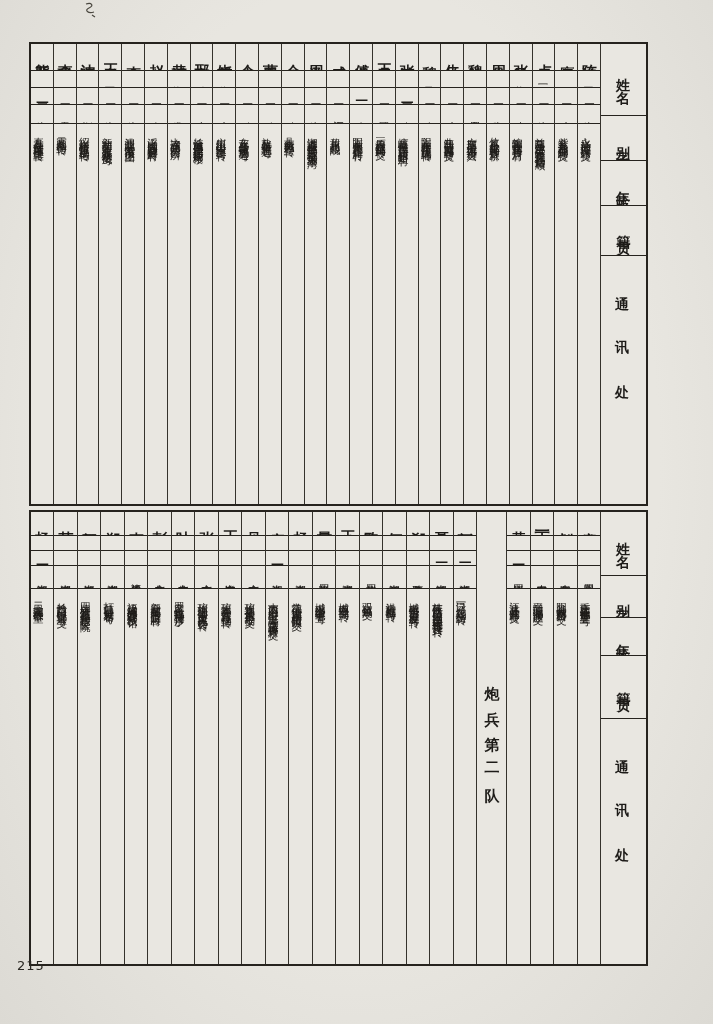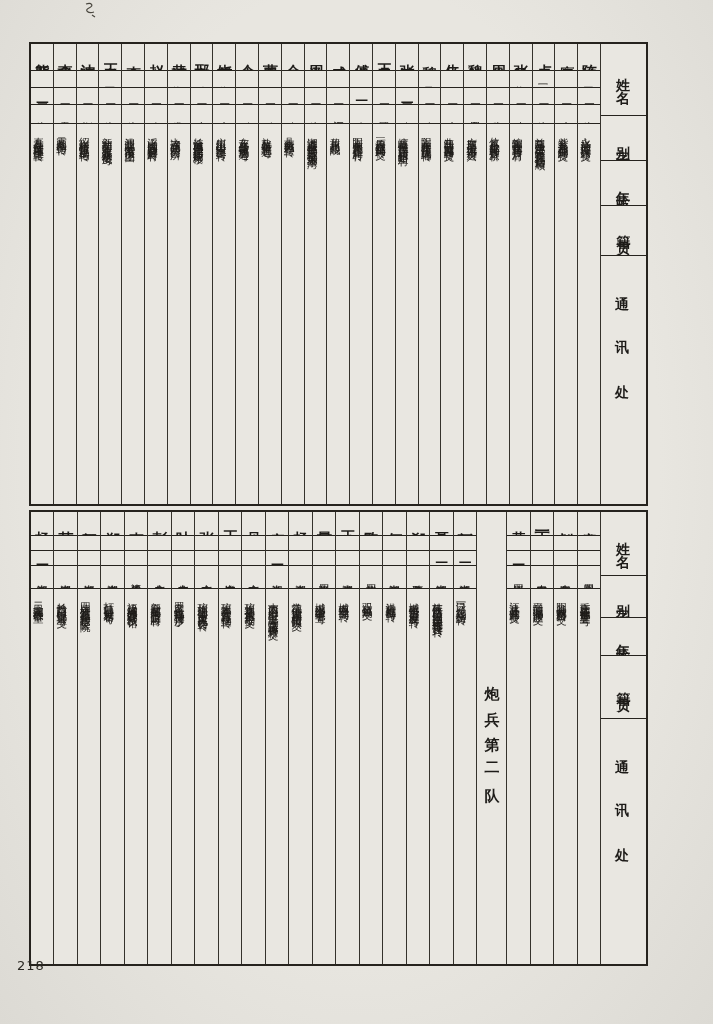--- a/index.html
+++ b/index.html
@@ -839,13 +839,13 @@
     <div class="cell age">
         <span class="vtext">二一</span>
       </div>
     <div class="cell native">
         <span class="vtext">湖南益阳</span>
       </div>
     <div class="cell address"><span class="vtext">二里龙洞溪敬群堂</span></div>
   </div>
   </div>
 
-<div class="page-number">218</div>
+<div class="page-number">215</div>
 
 </body></html>

